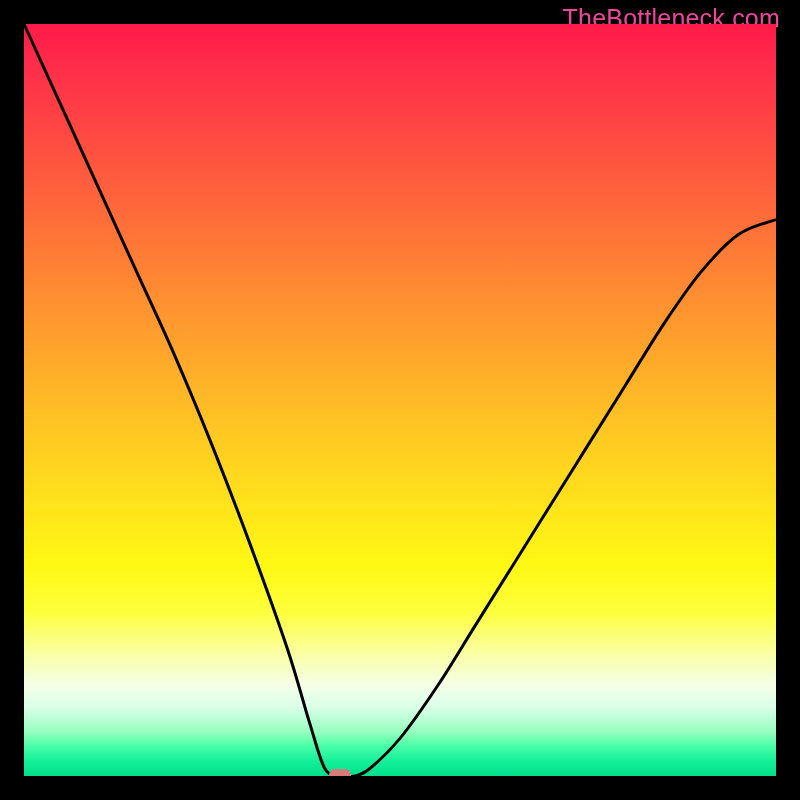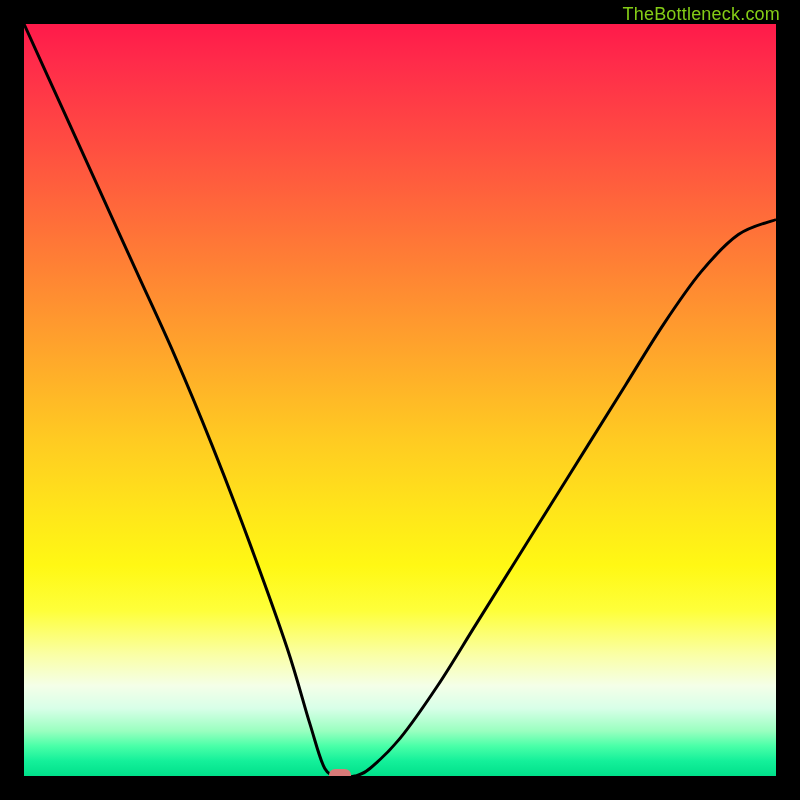--- a/index.html
+++ b/index.html
@@ -53,22 +53,22 @@
     position: absolute;
     left: 0;
     top: 0;
     width: 100%;
     height: 100%;
   }
   .watermark {
     position: absolute;
     top: 4px;
     right: 20px;
-    color: #84cc16;
-    font-size: 18px;
+    color: #ec4899;
+    font-size: 25px;
     font-weight: 400;
     letter-spacing: 0.2px;
   }
   .marker {
     position: absolute;
     width: 22px;
     height: 12px;
     border-radius: 6px;
     background: #d87a78;
     

